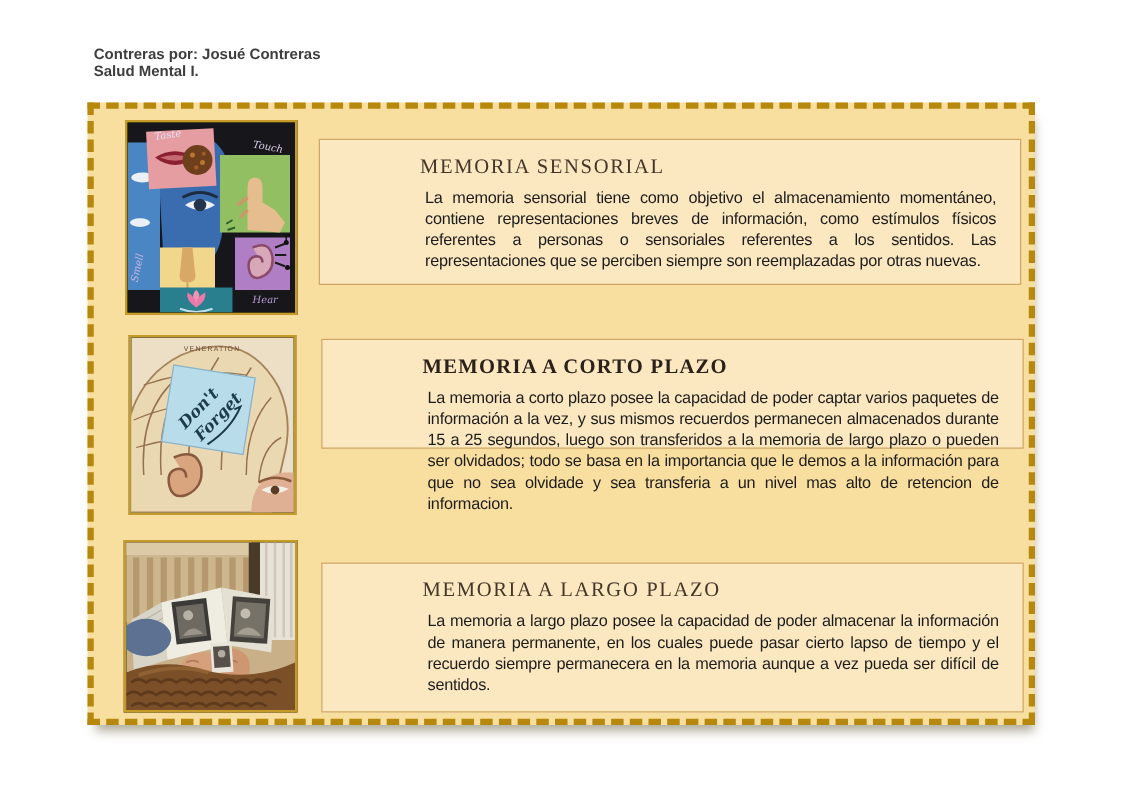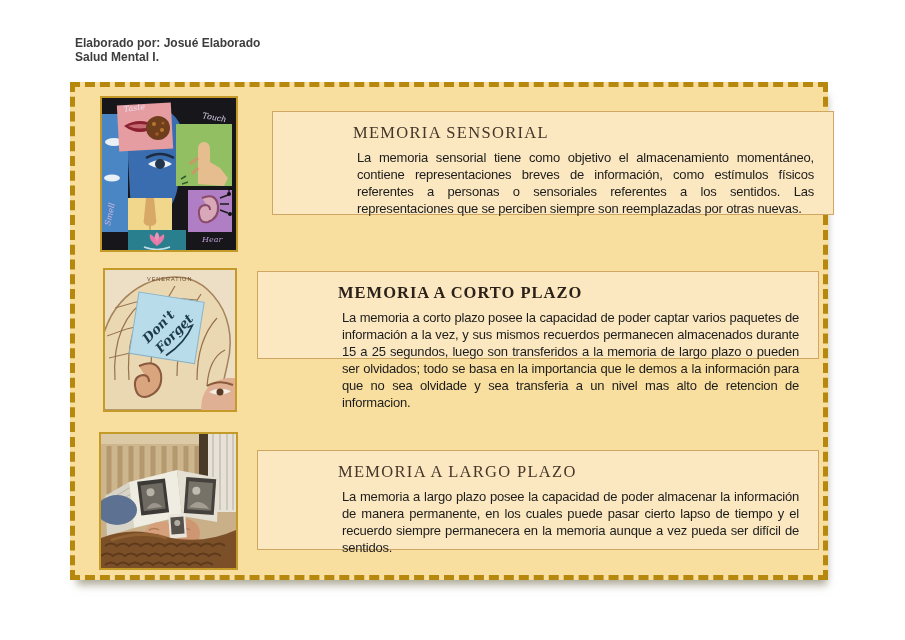--- a/index.html
+++ b/index.html
@@ -39,30 +39,30 @@
   }
   .panel.bold-title h2{font-weight:bold;color:var(--title-bold-color,#2B211A);letter-spacing:1px;}
   .panel p{
     margin:4px;text-align:justify;
     font-size:13px;font-weight:normal;letter-spacing:-0.2px;
     line-height:16.9px;color:var(--body-color,#1C1C1C);
   }
   .img1{left:25px;top:9px;width:138px;height:156px;}
   .img2{left:28px;top:181px;width:134px;height:144px;}
   .img3{left:24px;top:345px;width:139px;height:138px;}
-  .tb1{left:197px;top:24px;height:104px;}
+  .tb1{left:180px;top:24px;height:117px;}
   .tb2{left:182px;top:184px;height:88px;}
-  .tb3{left:182px;top:363px;height:100px;}
+  .tb3{left:182px;top:363px;height:120px;}
   .script-label{font-family:"DejaVu Serif",serif;font-style:italic;}
 </style>
 </head>
 <body>
 
 <div class="header">
-  <div>Elaborado por: Josué Elaborado</div>
+  <div>Contreras por: Josué Contreras</div>
   <div>Salud Mental I.</div>
 </div>
 
 <div class="board">
 
   <div class="photo img1">
     <svg width="134" height="152" viewBox="0 0 134 152">
       <rect x="0" y="0" width="134" height="152" fill="#17171b"></rect>
 
       <rect x="0" y="16" width="26" height="118" fill="#4b86c4"></rect>

